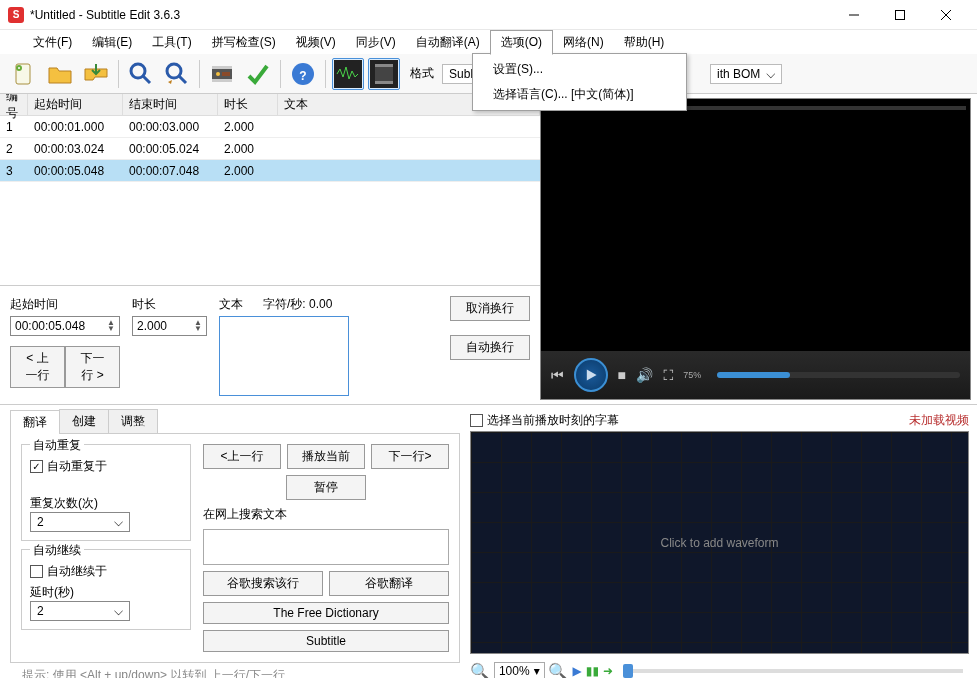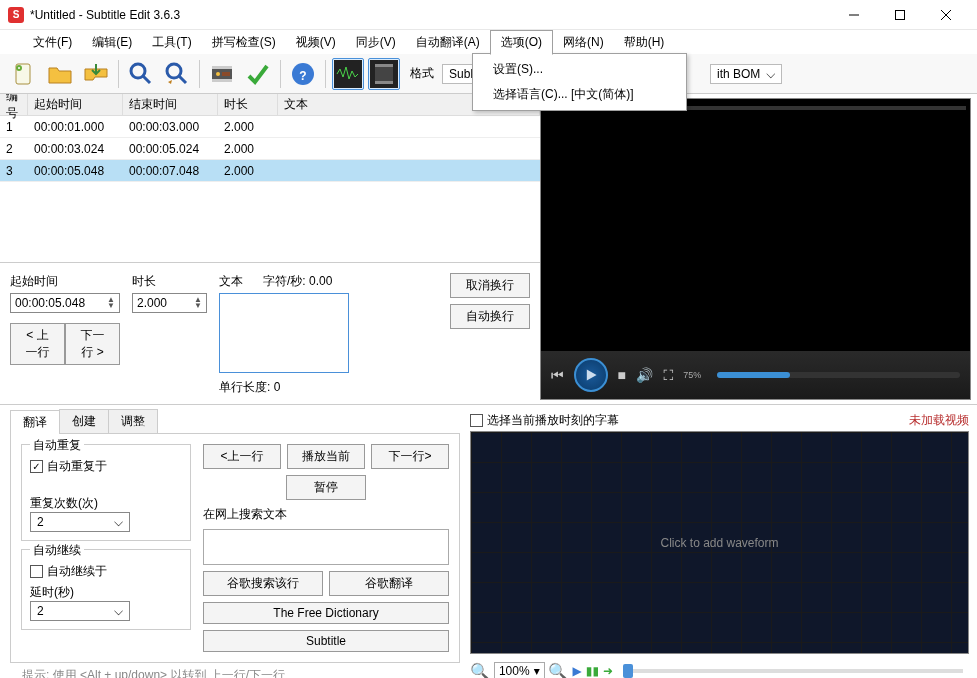--- a/index.html
+++ b/index.html
@@ -80,21 +80,21 @@
 .wave-top { display: flex; align-items: center; height: 22px; }
 .wave-top .chkbox2 { width: 13px; height: 13px; border: 1px solid #555; margin: 0 4px 0 0px; }
 .wave-top .r { margin-left: auto; color: #b83030; }
 .wavearea { flex: 1; background: #0f172a; border: 1px solid #888; position: relative; display:flex;align-items:center;justify-content:center; }
 .wavearea .grid-lines { position:absolute; inset:0; background-image: linear-gradient(#1a1a1a 1px, transparent 1px), linear-gradient(90deg, #1a1a1a 1px, transparent 1px); background-size: 30px 30px; }
 .wavearea .msg { color: #888; position: relative; }
 .wave-ctl { height: 30px; display: flex; align-items: center; gap: 4px; padding-top: 4px;}
 .zoom-sel { border: 1px solid #aaa; padding: 1px 4px; display: flex; align-items: center; }
 .slider { flex: 1; height: 4px; background: #ddd; position: relative; margin: 0 6px;}
 .slider .thumb { position: absolute; left: 0; top: -5px; width: 10px; height: 14px; background: #4a90d9; border-radius: 2px; }
-.cancel-wrap {display:flex;flex-direction:column;gap:6px;}
+.cancel-wrap {display:flex;flex-direction:column;gap:14px;}
 </style>
 </head>
 <body>
 
 <div class="titlebar">
   <div class="icon">S</div>
   <div class="title">*Untitled - Subtitle Edit 3.6.3</div>
   <div class="winbtn">
     <svg width="10" height="10">
         <line x1="0" y1="5" x2="10" y2="5" stroke="#000"></line>
@@ -259,21 +259,20 @@
           <span class="val">2.000</span>
           <span class="spins">▲<br>▼</span>
         </div>
       </div>
       <div style="flex:1">
         <div style="display:flex;gap:20px;">
           <span class="edit-lbl">文本</span>
           <span class="char-sec">字符/秒: 0.00</span>
         </div>
         <div class="txtbox"></div>
-        <div style="margin-top:6px;">单行长度: 0</div>
       </div>
       <div class="cancel-wrap">
         <div class="btn" style="width:80px">取消换行</div>
         <div class="btn" style="width:80px">自动换行</div>
       </div>
     </div>
   </div>
   <div class="right-video">
     <div class="vseek">
         <div class="bar"></div>

